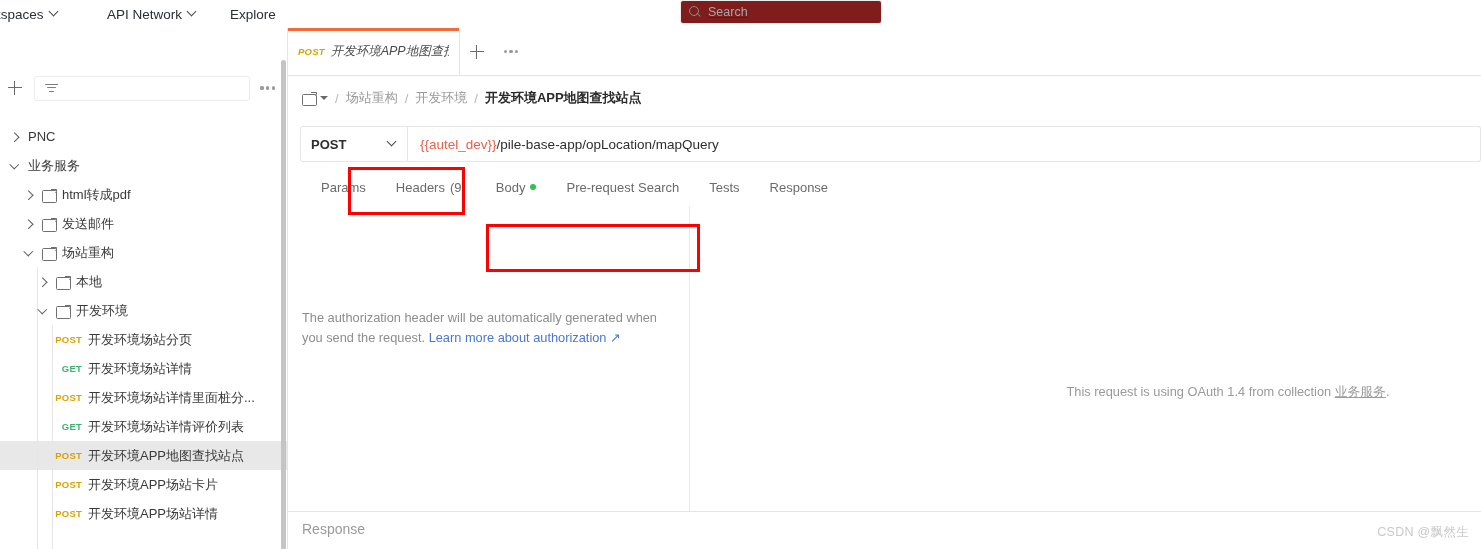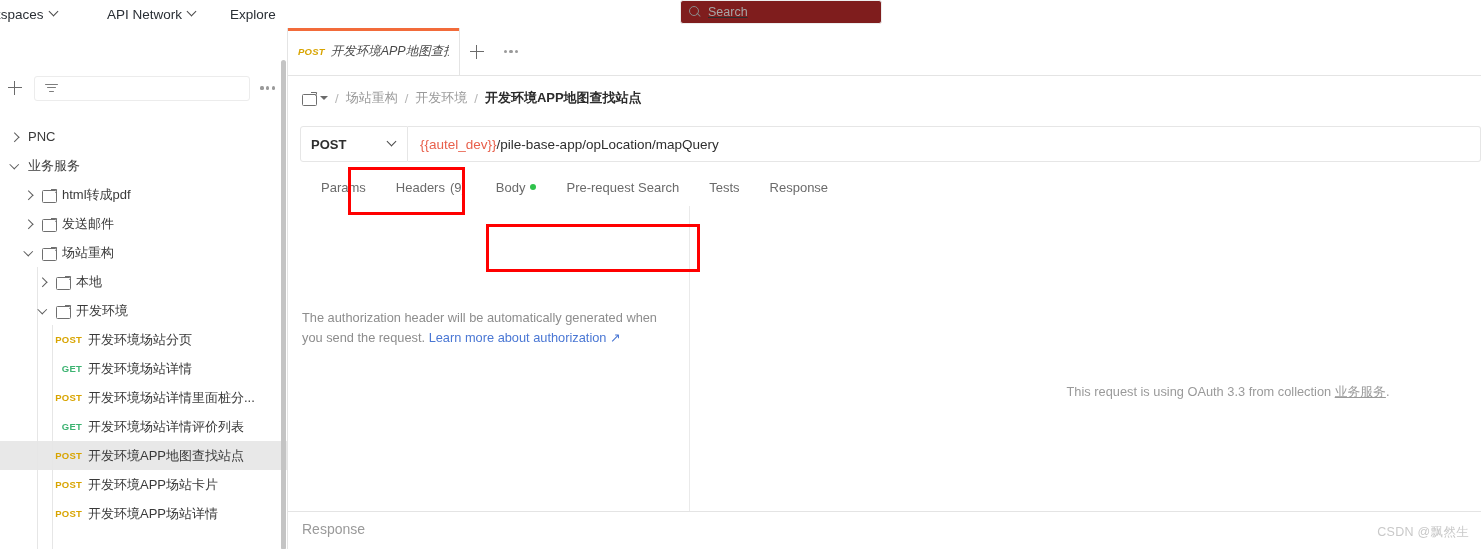--- a/index.html
+++ b/index.html
@@ -496,21 +496,21 @@
         </div>
       </div>
 
     <div class="authpane">
       <div class="authdesc">
         <span>The authorization header will be automatically generated when you send the request. </span><a href="#">Learn more about authorization ↗</a>
       </div>
     </div>
 
     <div class="oauthnote">
-      <span>This request is using OAuth 3.3 from collection </span><u>业务服务</u><span>.</span>
+      <span>This request is using OAuth 1.4 from collection </span><u>业务服务</u><span>.</span>
     </div>
 
     <div class="resp-divider"></div>
     <div class="resp-label">Response</div>
   </div>
 
   <div class="annot" style="left:348px; top:167px; width:117px; height:48px;"></div>
   <div class="annot" style="left:486px; top:224px; width:214px; height:48px;"></div>
 
   <div class="watermark">CSDN @飘然生</div>

